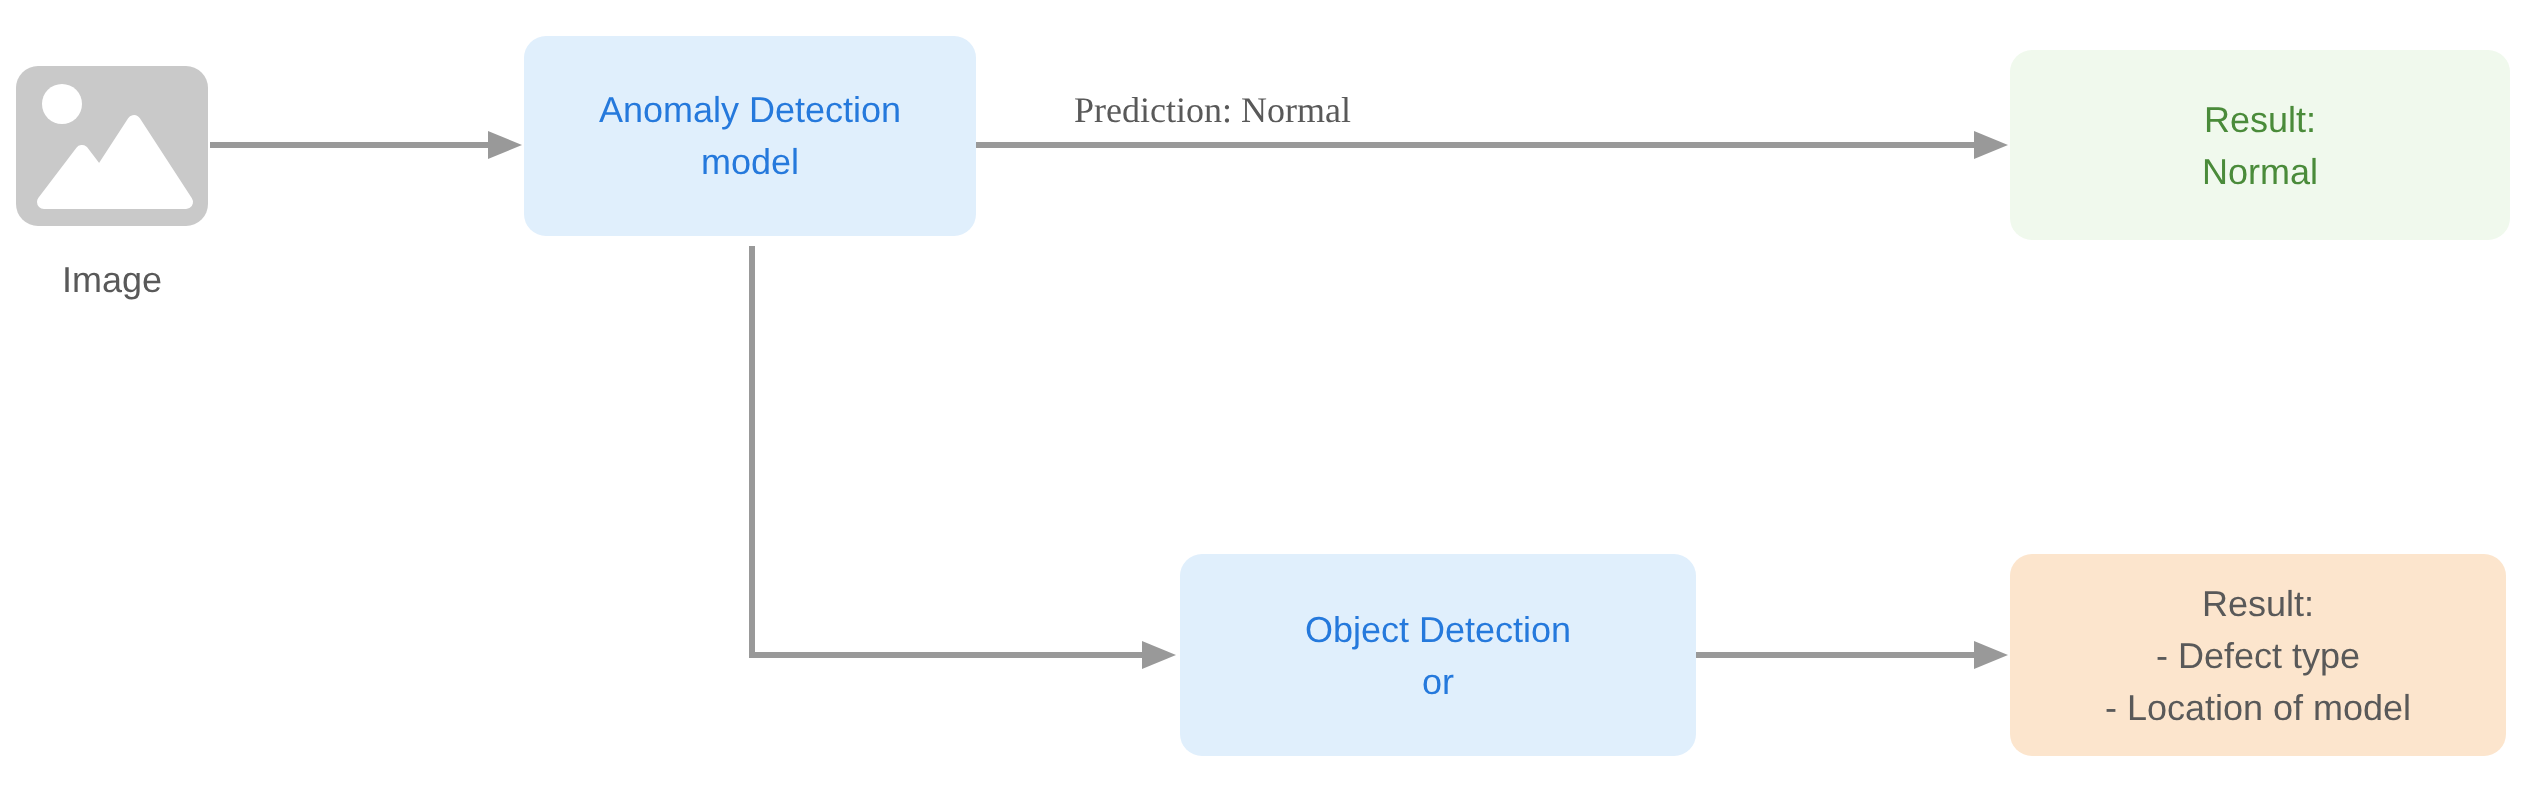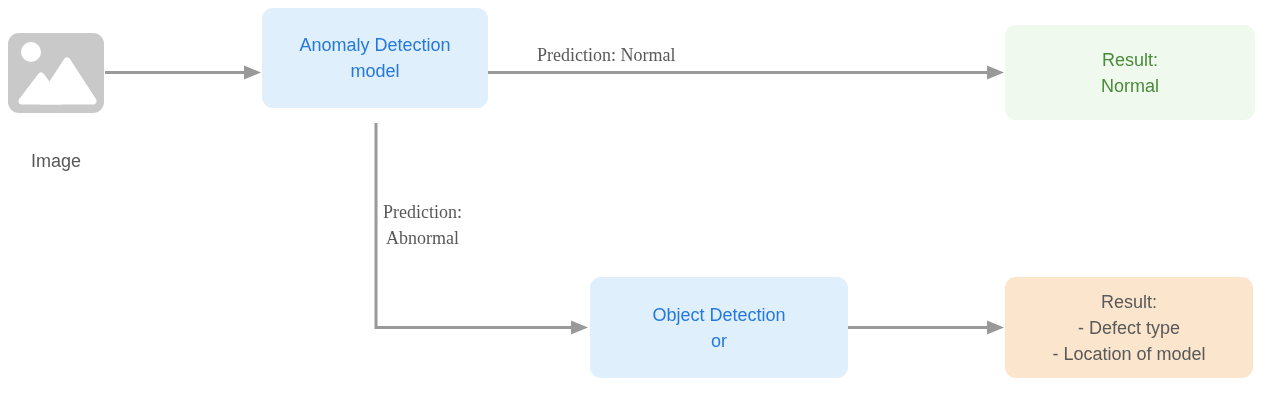--- a/index.html
+++ b/index.html
@@ -24,37 +24,37 @@
     display: flex;
     flex-direction: column;
     justify-content: center;
     align-items: center;
     border-radius: 11px;
     font-size: 18px;
     line-height: 26px;
     text-align: center;
   }
   .model-box { background: var(--model-box-bg, #e0effc); color: var(--model-box-text, #2579dc); }
-  .box-anomaly   { left: 262px;  top: 8px;  width: 226px; height: 100px; }
+  .box-anomaly   { left: 262px;  top: 18px;  width: 226px; height: 100px; }
   .box-detection { left: 590px;  top: 277px; width: 258px; height: 101px; }
   .box-result-normal {
     left: 1005px; top: 25px; width: 250px; height: 95px;
     background: var(--result-normal-bg, #f0f9ed);
     color: var(--result-normal-text, #4a8b3a);
   }
   .box-result-defect {
     left: 1005px; top: 277px; width: 248px; height: 101px;
     background: var(--result-defect-bg, #fce5cd);
     color: var(--result-defect-text, #595959);
   }
   .ln { display: block; }
 
   .image-node { position: absolute; left: 8px; top: 33px; width: 96px; text-align: center; }
   .img-icon { display: block; width: 96px; height: 80px; }
-  .image-label { margin-top: 38px; font-size: 18px; color: var(--label-text, #595959); }
+  .image-label { margin-top: 17px; font-size: 18px; color: var(--label-text, #595959); }
 
   .edge-label { position: absolute; font-size: 18px; line-height: 21px; color: var(--label-text, #595959); white-space: nowrap; font-family: Liberation Serif, serif; }
   .label-normal { left: 537px; top: 45px; }
   .label-abnormal { left: 383px; top: 199px; line-height: 26px; text-align: center; }
 </style>
 </head>
 <body>
 
 <div class="canvas">
 
@@ -103,18 +103,14 @@
   </div>
 
   <div class="box box-result-defect">
     <span class="ln">Result:</span>
     <span class="ln">- Defect type</span>
     <span class="ln">- Location of model</span>
   </div>
 
   <div class="edge-label label-normal">Prediction: Normal</div>
 
-  <div class="edge-label label-abnormal">
-    <span class="ln">Prediction:</span>
-    <span class="ln">Abnormal</span>
-  </div>
 
 </div>
 
 </body></html>

